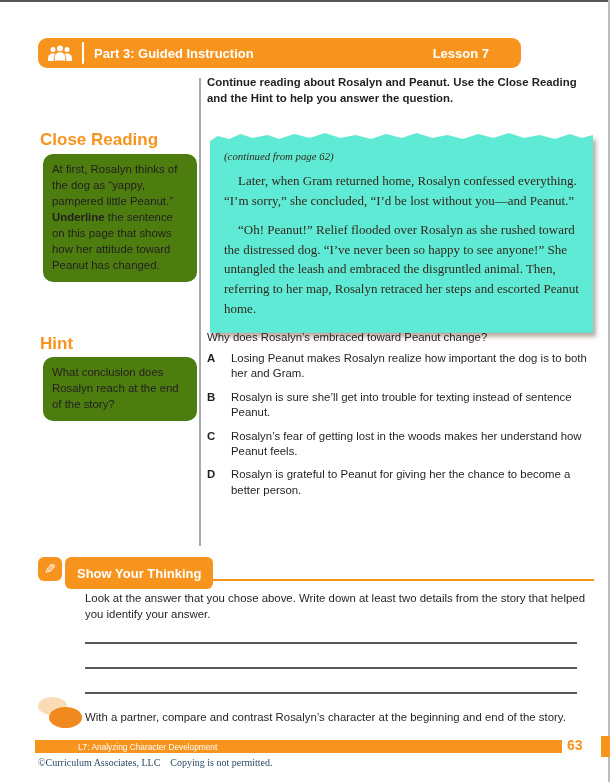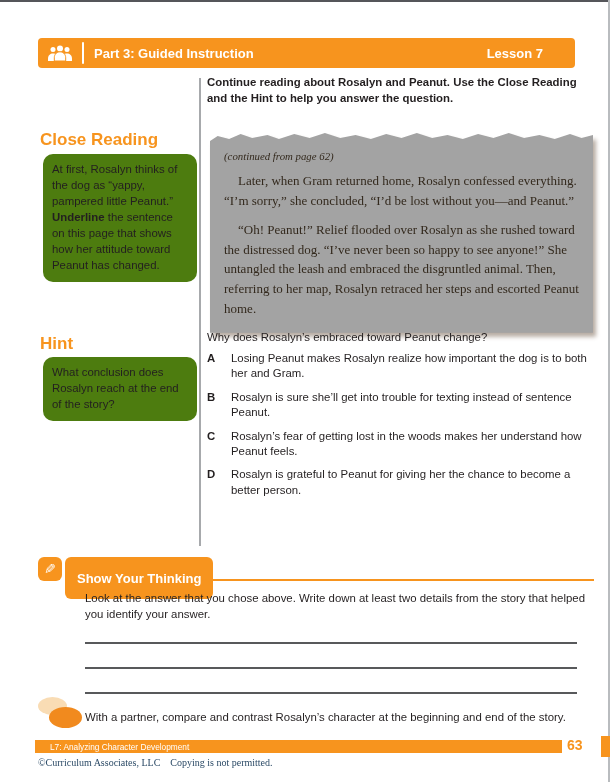--- a/index.html
+++ b/index.html
@@ -5,22 +5,22 @@
   html,body{margin:0;padding:0;background:#ffffff;}
   .page{
     position:relative;width:610px;height:782px;background:#ffffff;overflow:hidden;
     font-family:"Liberation Sans",sans-serif;color:#231F20;
   }
   .scan-top{position:absolute;left:0;top:0;width:610px;height:2px;background:#55565a;}
   .scan-right{position:absolute;right:0;top:0;width:2px;height:782px;background:#b9bcbf;}
 
   
   .header-bar{
-    position:absolute;left:38px;top:38px;width:537px;height:30px;background:#F7941E;
-    border-radius:4px;display:flex;align-items:center;color:#fff;
+    position:absolute;left:38px;top:38px;width:483px;height:30px;background:#F7941E;
+    border-radius:9px;display:flex;align-items:center;color:#fff;
   }
   .header-icon{width:44px;display:flex;justify-content:center;align-items:center;}
   .header-divider{width:2px;height:22px;background:#ffffff;border-radius:1px;}
   .header-title{font-weight:bold;font-size:13px;padding-left:10px;}
   .header-lesson{margin-left:auto;font-weight:bold;font-size:13px;padding-right:32px;}
 
   
   .vdivider{position:absolute;left:199px;top:78px;width:2px;height:468px;background:#a7a9ac;}
 
   
@@ -33,21 +33,21 @@
   .h-hint{top:334px;}
   .side-box{position:absolute;left:43px;width:154px;background:#4d7c0f;border-radius:10px;
     padding:8px 9px;box-sizing:border-box;font-size:11.4px;line-height:1.4;}
   .box-close{top:154px;}
   .box-hint{top:357px;}
 
   
   .passage-wrap{position:absolute;left:210px;top:130px;width:383px;
     filter:drop-shadow(3px 4px 2px rgba(96,72,48,0.45));}
   .passage{
-    background:#a3a3a3;color:#33291D;padding:18px 4px 14px 14px;box-sizing:border-box;width:383px;
+    background:#5eead4;color:#33291D;padding:18px 4px 14px 14px;box-sizing:border-box;width:383px;
     font-family:"Liberation Serif",serif;font-size:13px;line-height:1.52;
     clip-path:polygon(0% 11px,2% 6px,5% 9px,8% 4px,11% 8px,15% 5px,18% 9px,22% 4px,26% 8px,30% 3px,
       34% 8px,38% 5px,42% 9px,46% 4px,50% 8px,54% 3px,58% 8px,62% 5px,66% 9px,70% 4px,74% 8px,
       78% 3px,82% 8px,86% 5px,90% 9px,94% 4px,97% 8px,100% 5px,100% 100%,0% 100%);
   }
   .continued{margin:0 0 7px 0;font-style:italic;font-size:10.8px;}
   .ppara{margin:0 0 9px 0;text-indent:14px;}
   .ppara:last-child{margin-bottom:0;}
 
   
@@ -56,37 +56,37 @@
   .q-stem{margin:0 0 8px 0;font-size:11.4px;}
   .choice{display:grid;grid-template-columns:24px 1fr;margin-bottom:8px;font-size:11.4px;line-height:1.35;}
   .letter{font-weight:bold;}
 
   
   .syt-banner{position:absolute;left:38px;top:557px;width:557px;height:24px;}
   .syt-rule{position:absolute;left:28px;bottom:0;width:528px;height:2px;background:#F7941E;}
   .syt-icon-box{position:absolute;left:0;top:0;width:24px;height:24px;background:#F7941E;
     border-radius:6px;display:flex;align-items:center;justify-content:center;}
   .pencil{color:#fff;font-size:14px;transform:scaleX(-1);font-family:"DejaVu Sans",sans-serif;}
-  .syt-label{position:absolute;left:27px;top:0;height:42px;background:#F7941E;border-radius:6px;
+  .syt-label{position:absolute;left:27px;top:0;height:32px;background:#F7941E;border-radius:6px;
     color:#fff;font-weight:bold;font-size:13px;display:flex;align-items:center;padding:0 12px;}
   .syt-prompt{position:absolute;left:85px;top:590px;width:500px;margin:0;font-size:11.4px;line-height:1.42;}
 
   .write-line{position:absolute;left:85px;width:492px;height:0;border-top:2px solid #58595B;}
   .l1{top:642px;} .l2{top:667px;} .l3{top:692px;}
 
   
   .bubbles{position:absolute;left:38px;top:697px;width:46px;height:34px;}
   .bubble-light{position:absolute;left:0;top:0;width:29px;height:18px;background:#F9DCB4;border-radius:50%;}
   .bubble-orange{position:absolute;left:11px;top:10px;width:33px;height:21px;background:#F18A1E;border-radius:50%;}
   .pair-text{position:absolute;left:85px;top:710px;width:512px;margin:0;font-size:11.4px;line-height:1.35;}
 
   
   .footer-bar{position:absolute;left:35px;top:740px;width:527px;height:13px;background:#F7941E;
     display:flex;align-items:center;}
-  .footer-label{color:#fff;font-size:8.3px;padding-left:15px;}
+  .footer-label{color:#fff;font-size:8.3px;padding-left:15px;margin-left:28px;}
   .page-num{position:absolute;left:567px;top:737px;color:#F7941E;font-weight:bold;font-size:14px;}
   .edge-tab{position:absolute;left:601px;top:736px;width:9px;height:21px;background:#F7941E;}
   .copyright{position:absolute;left:38px;top:757px;margin:0;font-family:"Liberation Serif",serif;
     font-size:10px;color:#2B4A66;}
 </style>
 </head>
 <body>
 
 <div class="page">
   <div class="scan-top"></div>

